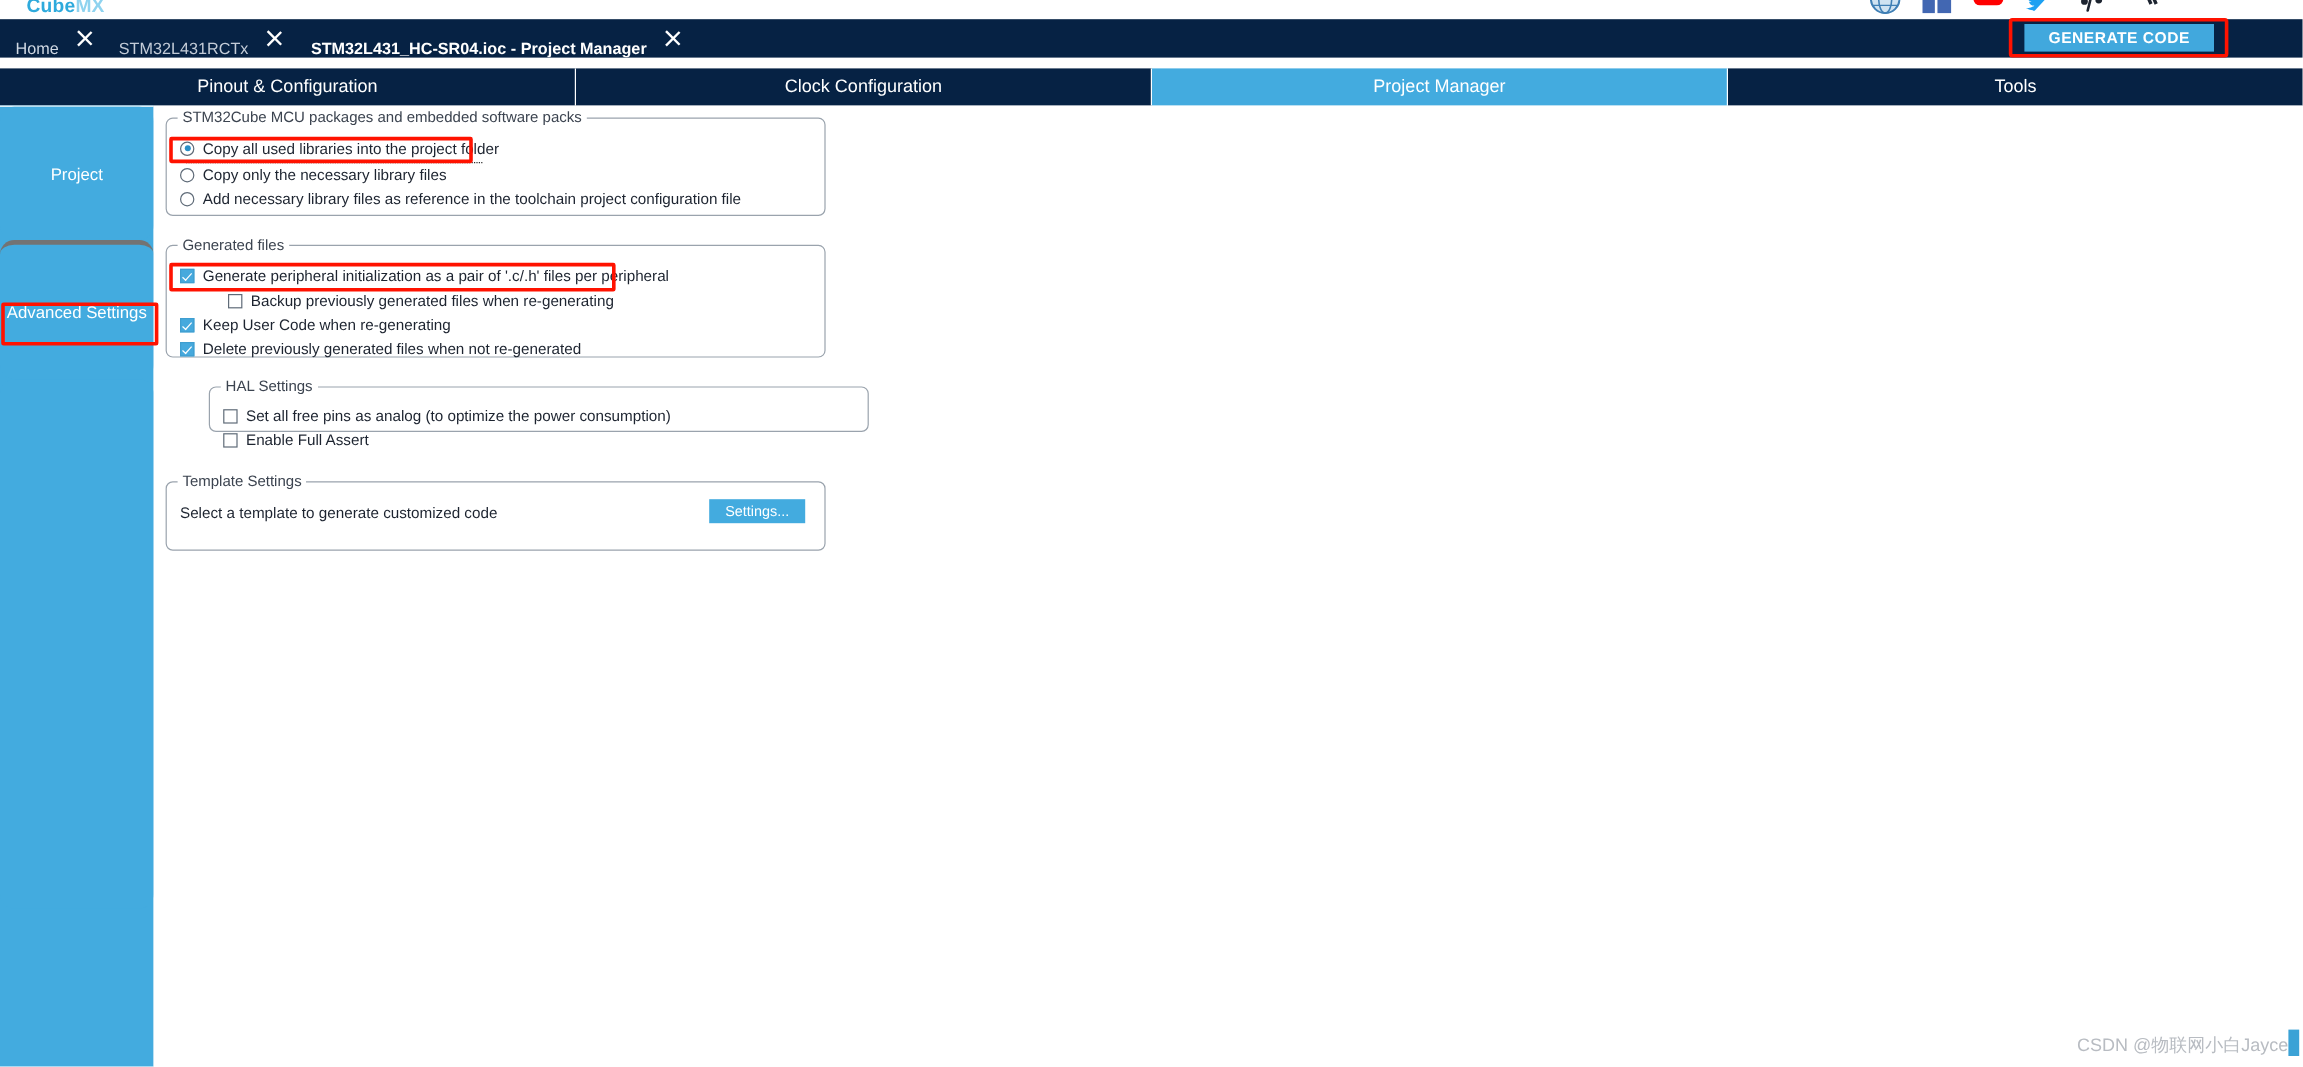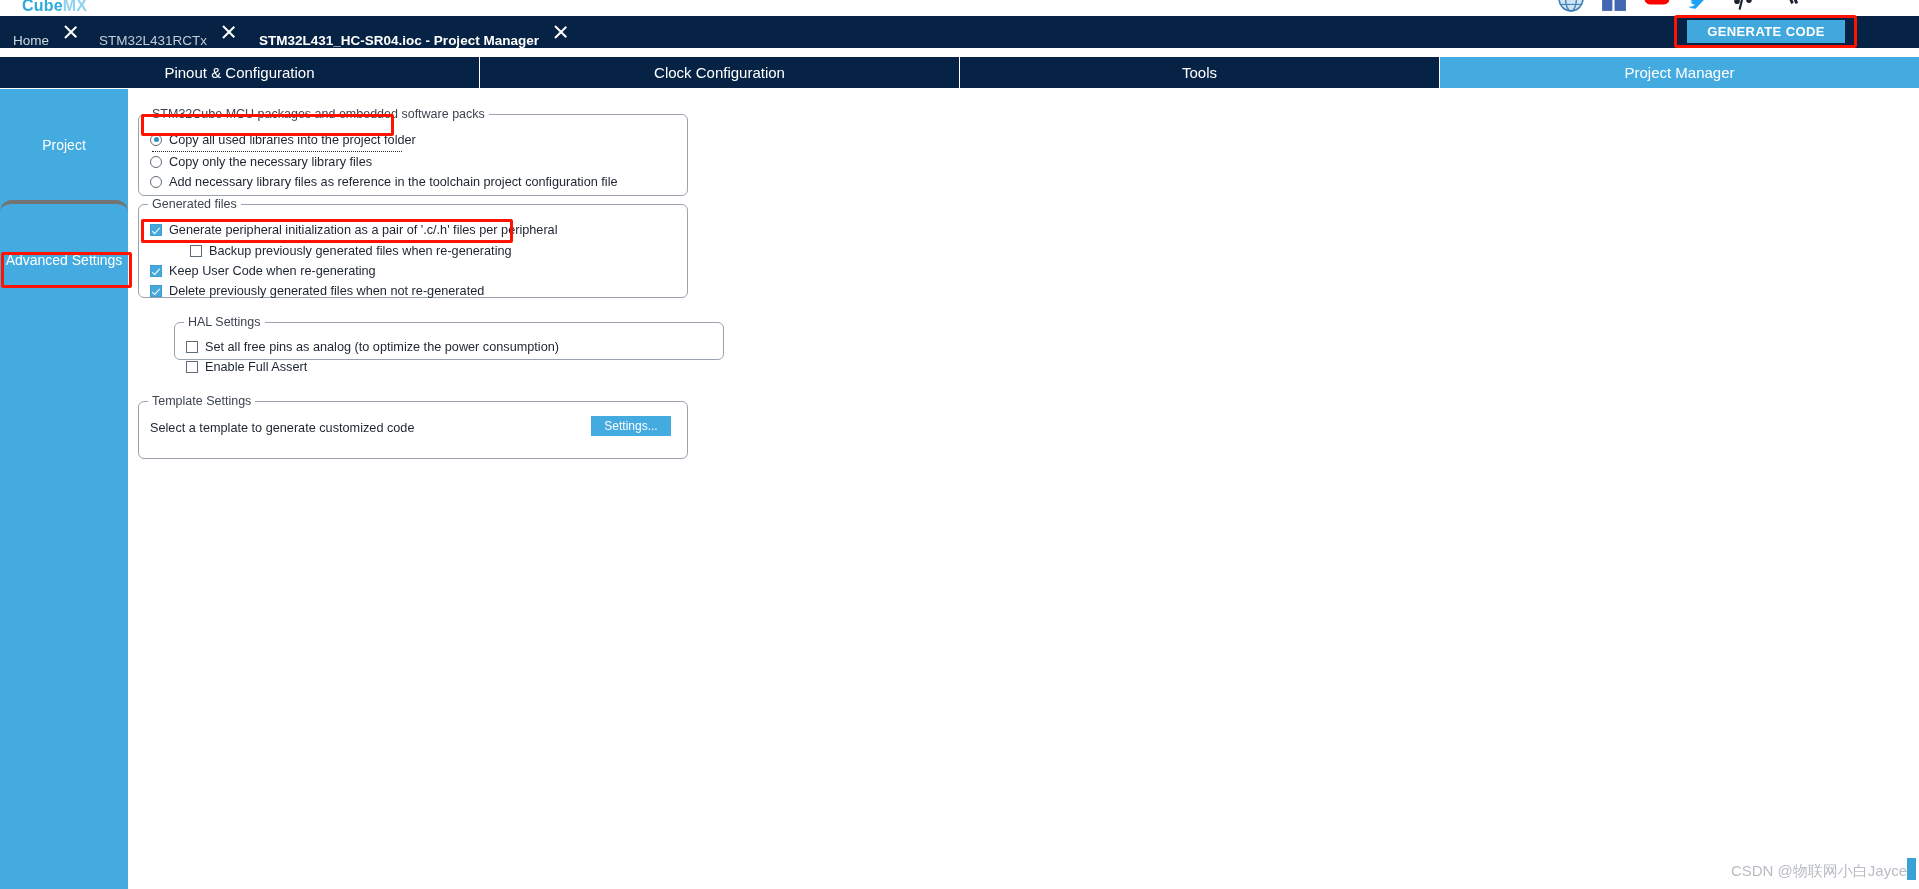--- a/index.html
+++ b/index.html
@@ -200,21 +200,21 @@
   .group > .legend {
     position: absolute;
     top: -8px; left: 9px;
     background: #ffffff;
     padding: 0 4px;
     font-size: 12.5px;
     color: #3c4450;
     white-space: nowrap;
   }
 
-  .g1 { left: 10px; top: 26px;  width: 550px; height: 82px; }
+  .g1 { left: 10px; top: 10px;  width: 550px; height: 82px; }
   .g2 { left: 10px; top: 116px; width: 550px; height: 94px; }
   .g3 { left: 6px; top: 234px; width: 550px; height: 38px; margin-left: 40px; }
   .g4 { left: 10px; top: 313px; width: 550px; height: 58px; }
 
   
   .opt {
     position: absolute;
     left: 11px;
     display: flex;
     align-items: center;
@@ -387,25 +387,25 @@
   <div class="gen-wrap"></div>
   <button class="gen-btn">GENERATE CODE</button>
 
   <div class="tabs">
     <div class="tab">
       <span>Pinout &amp; Configuration</span>
     </div>
     <div class="tab">
       <span>Clock Configuration</span>
     </div>
+    <div class="tab sel">
+      <span>Project Manager</span>
+    </div>
     <div class="tab">
       <span>Tools</span>
-    </div>
-    <div class="tab sel">
-      <span>Project Manager</span>
     </div>
   </div>
 
   <div class="sidebar">
     <div class="side-item s0">
       <span>Project</span>
     </div>
     <div class="side-item s2">
       <span>Advanced Settings</span>
     </div>

